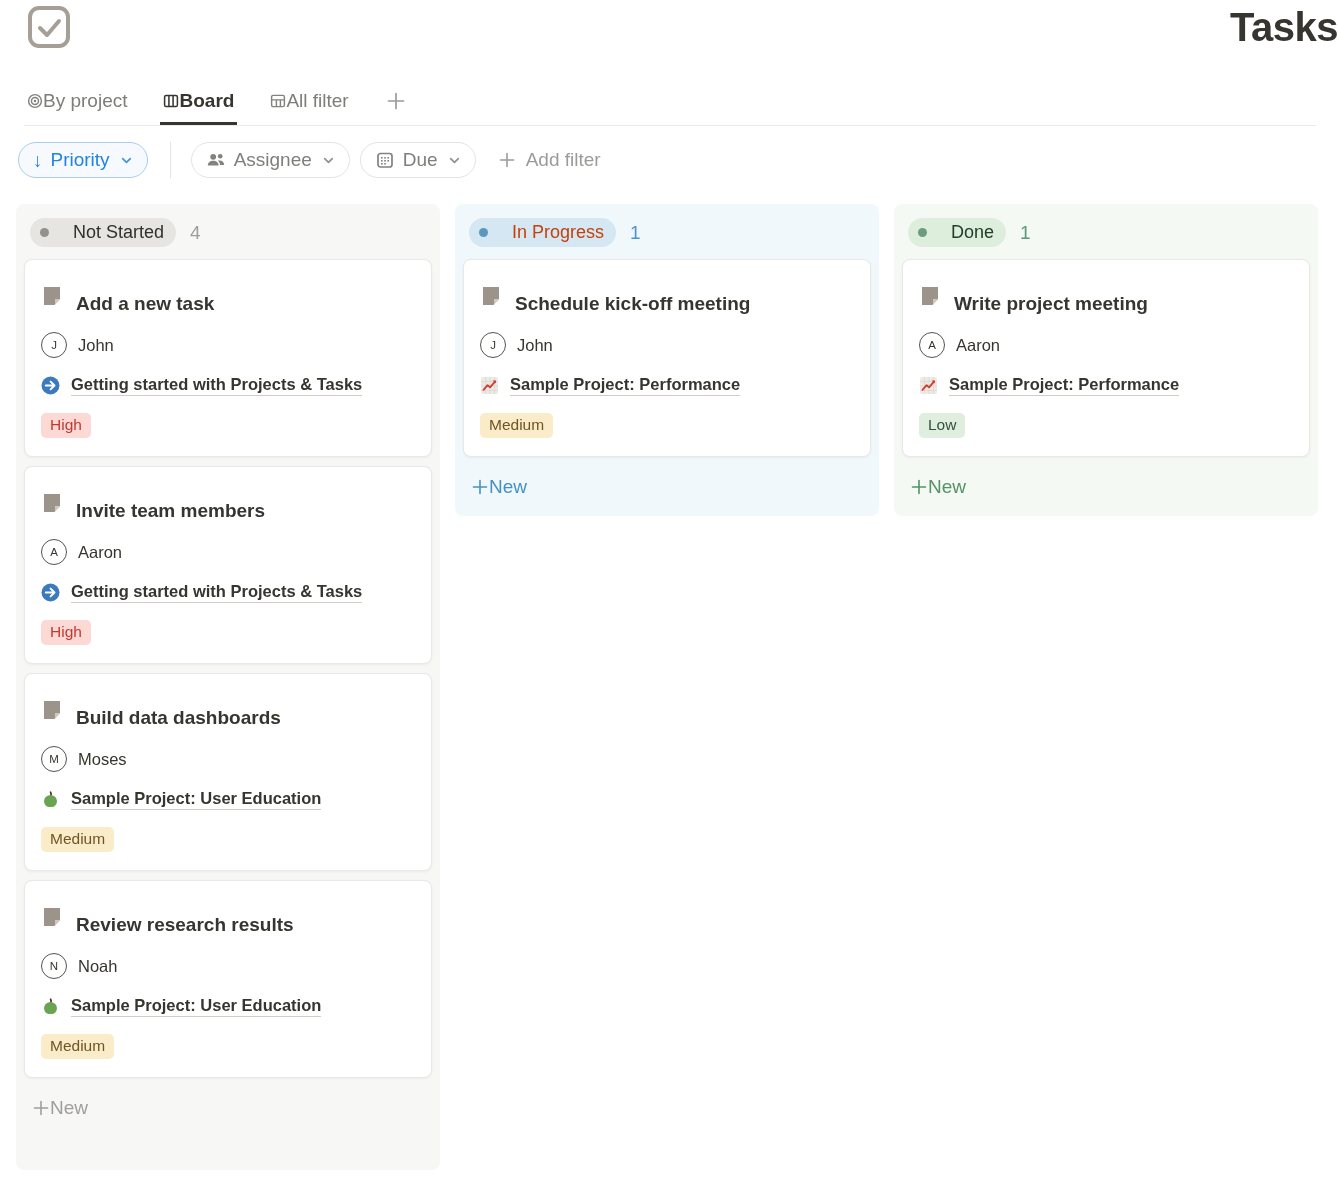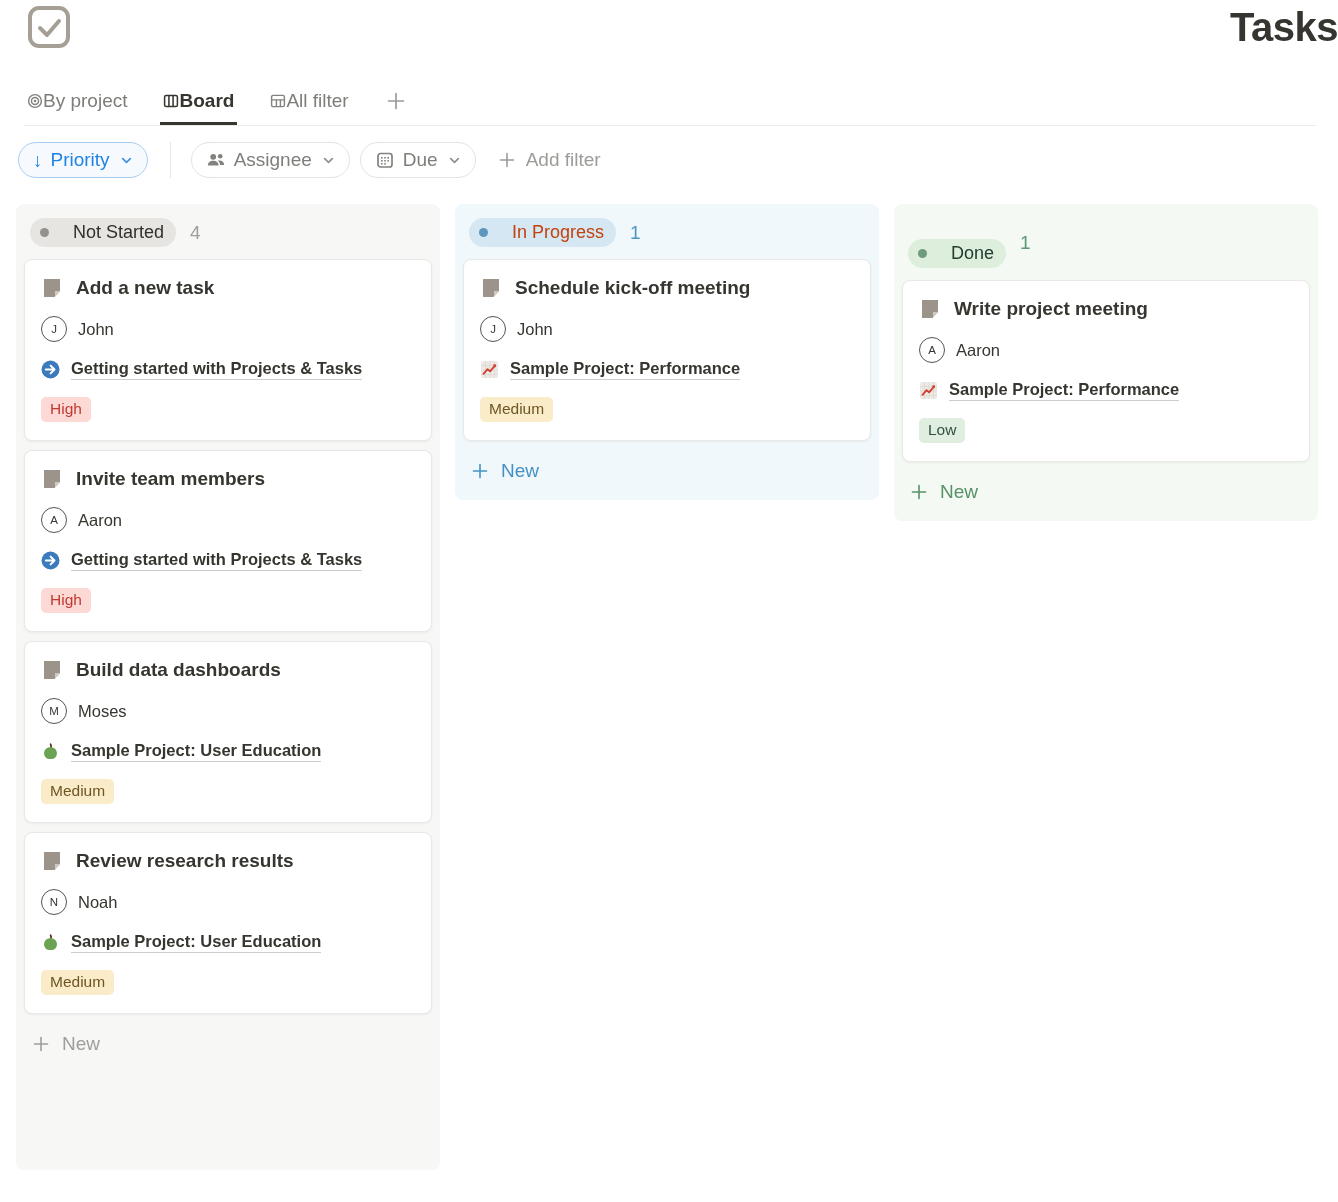--- a/index.html
+++ b/index.html
@@ -40,46 +40,46 @@
   .col-green { background:var(--col-done-bg); }
 
   .col-header { display:flex; align-items:center; padding:6px 6px 12px 6px; }
   .status-pill { display:inline-flex; align-items:center; gap:24px; border-radius:16px;
                  padding:4px 12px 4px 10px; font-size:18px; font-weight:500; }
   .dot { width:9px; height:9px; border-radius:50%; }
   .col-gray  .status-pill { background:#e6e5e2; color:#32302c; }
   .col-gray  .dot { background:var(--status-gray); }
   .col-blue  .status-pill { background:#d5e7f2; color:#c2410c; }
   .col-blue  .dot { background:var(--status-blue); }
-  .col-green .status-pill { background:#ddeedd; color:#223d2d;margin-top:21px; }
+  .col-green .status-pill { background:#ddeedd; color:#223d2d; }
   .col-green .dot { background:var(--status-green); }
   .col-count { font-size:19px; margin-left:14px; }
   .col-gray  .col-count { color:#9f9e9b; }
   .col-blue  .col-count { color:#4e94c4; }
   .col-green .col-count { color:#5d9973; }
 
   .card { background:#ffffff; border:1px solid #e8e8e6; border-radius:8px;
           box-shadow:0 1px 3px rgba(15,15,15,0.05); padding:17px 16px 18px 16px;
           margin-bottom:9px; cursor:pointer; }
   .card-title-row { display:flex; align-items:center; gap:13px; margin-bottom:17px; }
-  .card-title { font-size:19px; font-weight:600; color:#37352f; }
+  .card-title { font-size:19px; font-weight:600; color:#37352f;margin-top:16px; }
   .card-row { display:flex; align-items:center; gap:11px; margin-bottom:17px; }
   .avatar { width:26px; height:26px; border-radius:50%; border:1.4px solid #55534e;
             display:flex; align-items:center; justify-content:center;
             font-size:11.5px; color:#37352f; flex:none; }
   .assignee-name { font-size:16.5px; color:#37352f; }
   .project-link { font-size:16.5px; font-weight:600; color:#37352f; text-decoration:none;
                   border-bottom:1.5px solid #cfcdc9; padding-bottom:1px; cursor:pointer; }
   .tag-row { margin-bottom:0; }
   .tag { display:inline-block; border-radius:5px; padding:3px 9px 4px 9px; font-size:15.5px; }
   .tag-red    { background:var(--tag-red-bg);    color:var(--tag-red-text); }
   .tag-yellow { background:var(--tag-yellow-bg); color:var(--tag-yellow-text); }
   .tag-green  { background:var(--tag-green-bg);  color:var(--tag-green-text); }
 
-  .new-btn { display:flex; align-items:center; gap:12px; font-size:19px;
+  .new-btn { display:flex; align-items:center; font-size:19px;
              padding:10px 6px 10px 8px; border-radius:6px; cursor:pointer; }
   .col-gray  .new-btn { color:#9f9e9b; }
   .col-blue  .new-btn { color:#4691c4; }
   .col-green .new-btn { color:#579168; }
 
   .icon16 { width:16px; height:16px; display:block; }
   svg { display:block; }
 </style>
 </head>
 <body>

